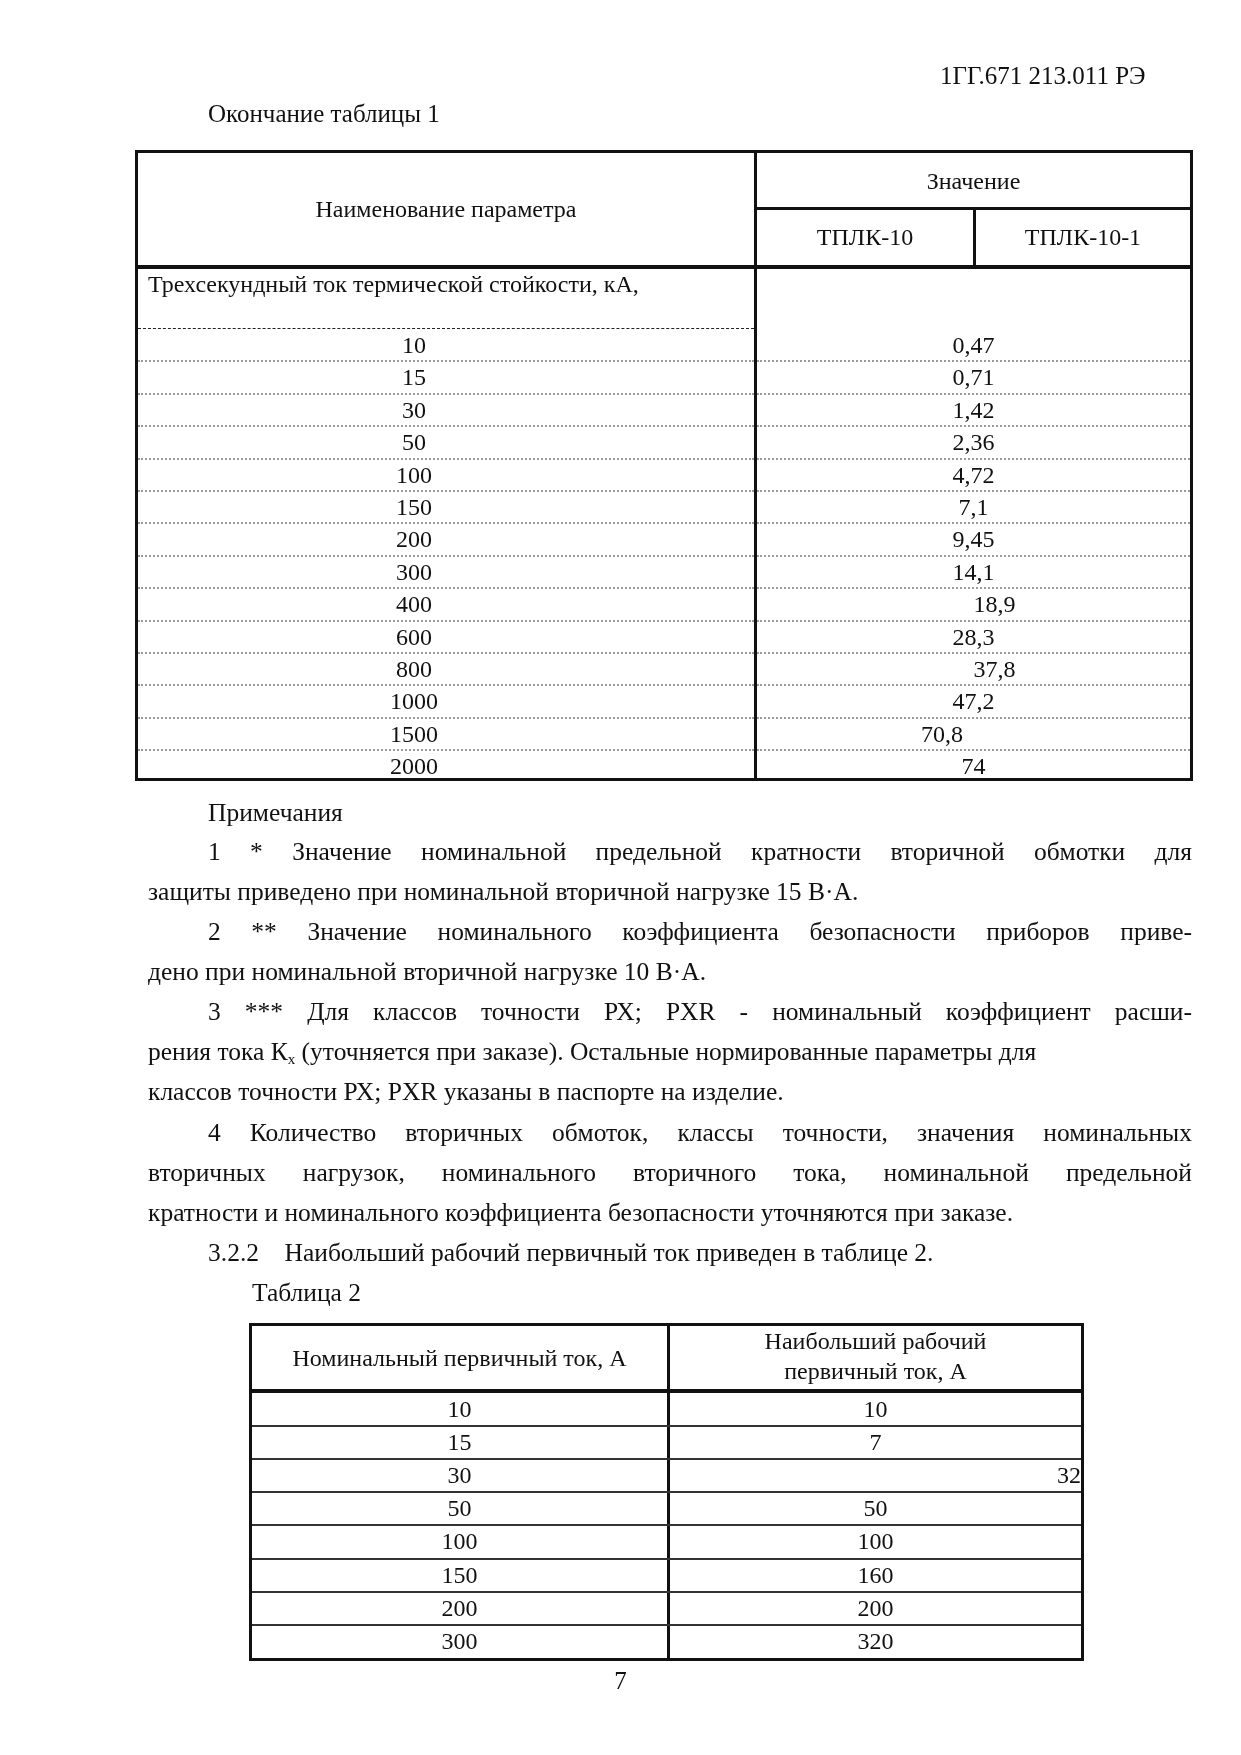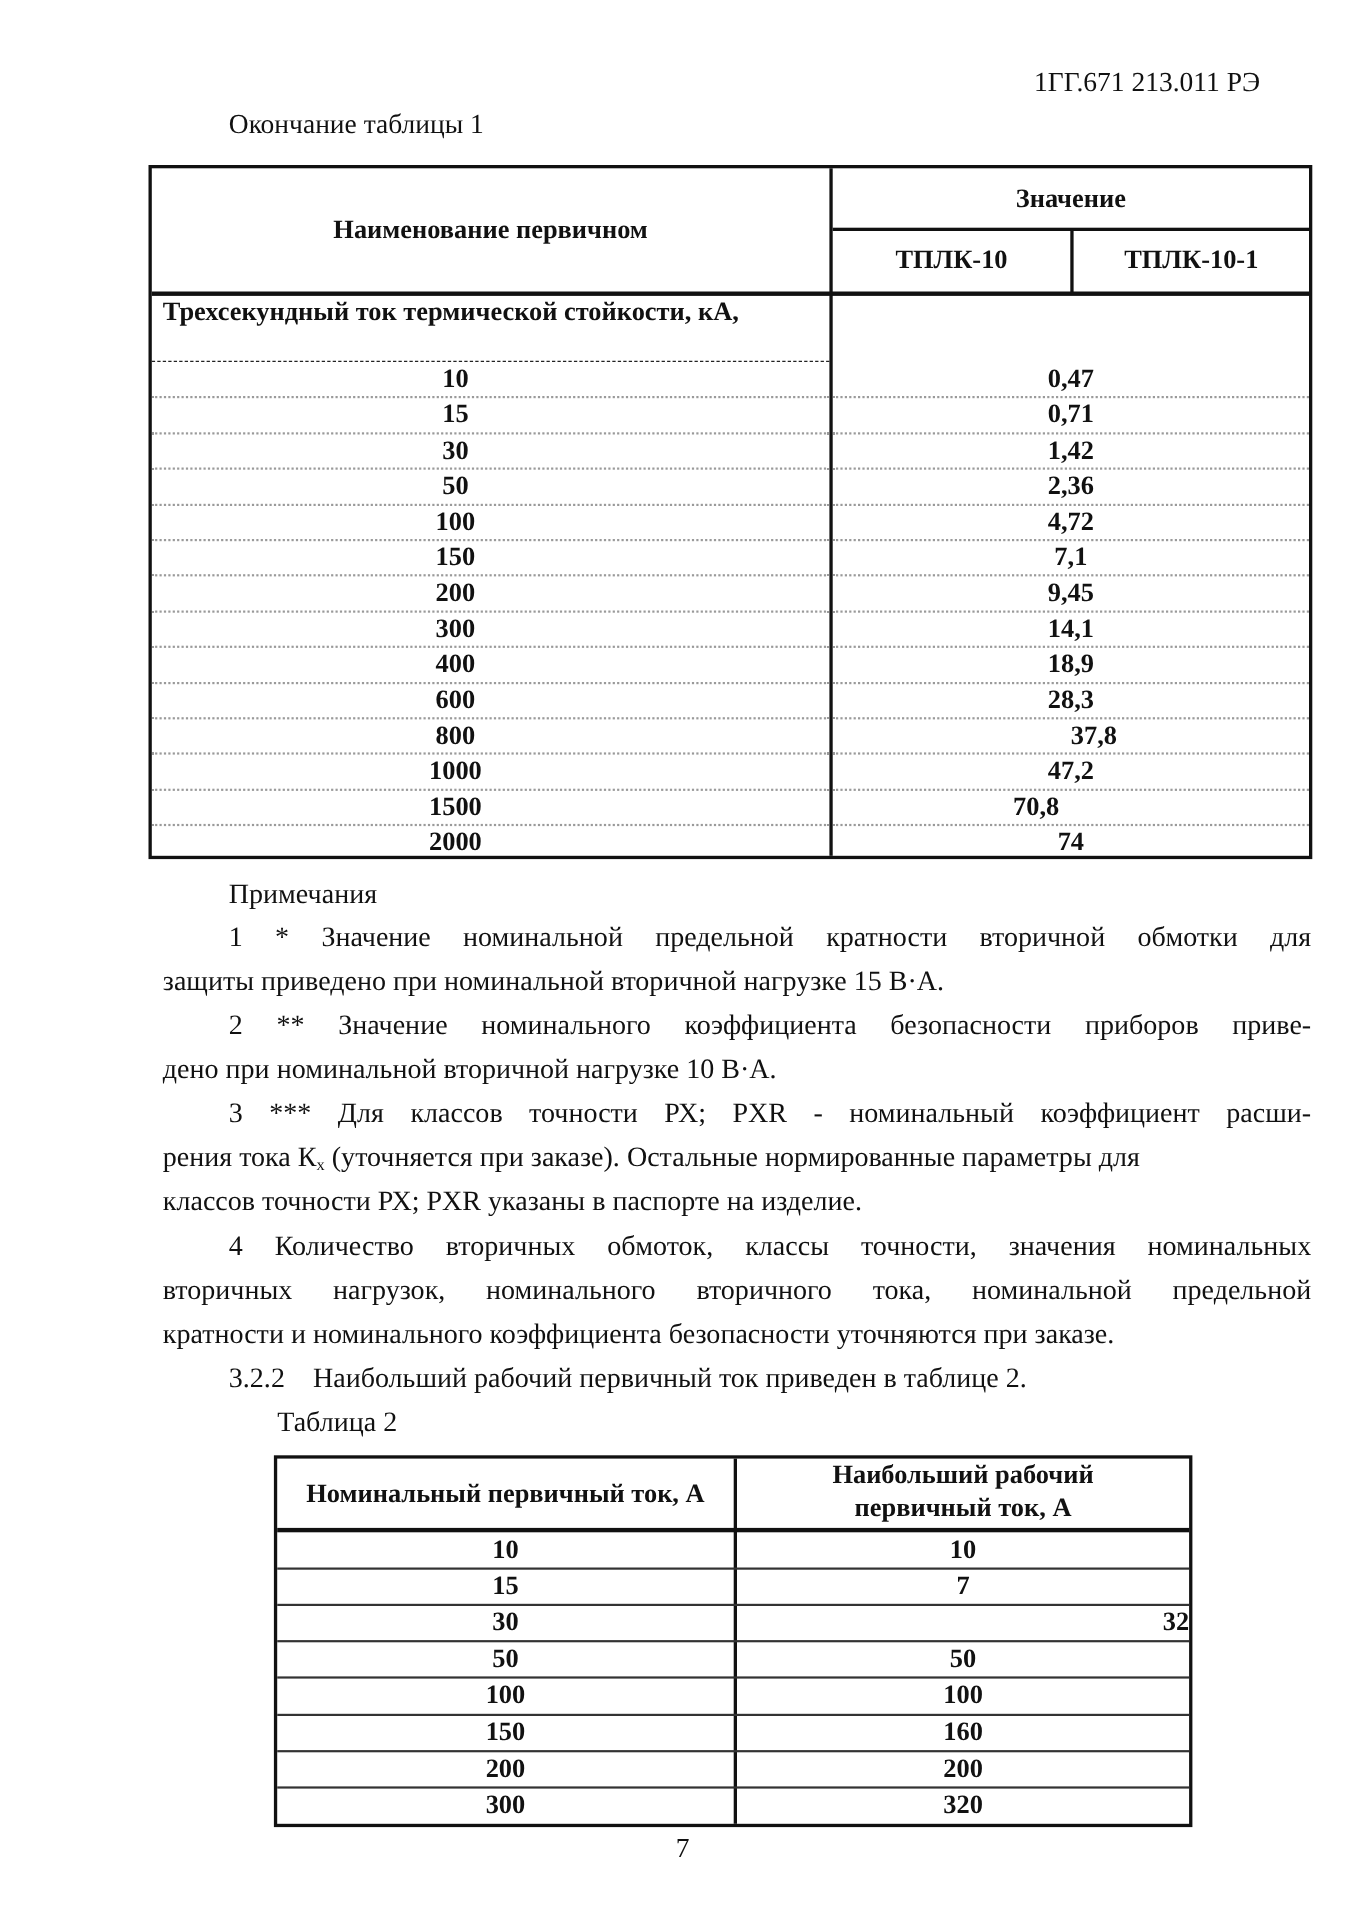--- a/index.html
+++ b/index.html
@@ -11,21 +11,21 @@
   .line { position: absolute; left: 148px; width: 1044px; font-size: 25.5px; line-height: 40px; white-space: nowrap; }
   .jl { text-align: justify; text-align-last: justify; white-space: normal; }
   .indent { padding-left: 60px; box-sizing: border-box; }
   
   .t1 { position: absolute; left: 135px; top: 150px; width: 1058px; height: 631px;
         border: 3px solid #111; box-sizing: border-box; }
   .vline { position: absolute; background: #111; }
   .hline { position: absolute; background: #111; }
   .dotline { position: absolute; height: 0; border-top: 2px dotted #9a9a9a; }
   .dashline { position: absolute; height: 0; border-top: 1px dashed #222; }
-  .cell-text { position: absolute; font-size: 24px; text-align: center; white-space: nowrap; line-height: 32px; font-weight: bold; }
+  .cell-text { position: absolute; font-size: 24px; text-align: center; white-space: nowrap; line-height: 32px; }
   .t2 { position: absolute; left: 249px; top: 1323px; width: 835px; height: 338px;
         border: 3px solid #111; box-sizing: border-box; }
   .page-num { left: 0; width: 1241px; top: 1667px; text-align: center; font-size: 25px; }
   sub { font-size: 15px; vertical-align: -4px; }
 </style>
 </head>
 <body>
 
 <div class="abs doc-code">1ГГ.671 213.011 РЭ</div>
 
@@ -34,21 +34,21 @@
 <div class="t1">
 
   <div class="vline" style="left:616px; top:0; width:3px; height:625px;"></div>
 
   <div class="hline" style="left:619px; top:54px; width:433px; height:3px;"></div>
 
   <div class="vline" style="left:835px; top:56px; width:3px; height:57px;"></div>
 
   <div class="hline" style="left:0; top:112px; width:1052px; height:4px;"></div>
 
-  <div class="cell-text" style="left:0; width:616px; top:19px; line-height:36px; font-size:24px; top:38px;">Наименование первичном</div>
+  <div class="cell-text" style="left:0; width:616px; top:19px; line-height:36px; font-size:24px; top:38px;">Наименование параметра</div>
   <div class="cell-text" style="left:619px; width:433px; top:12px; line-height:32px;">Значение</div>
   <div class="cell-text" style="left:619px; width:216px; top:68px; line-height:32px;">ТПЛК-10</div>
   <div class="cell-text" style="left:838px; width:214px; top:68px; line-height:32px;">ТПЛК-10-1</div>
 
   <div class="cell-text" style="left:10px; top:117px; text-align:left; line-height:29px;">Трехсекундный ток термической стойкости, кА,</div>
   <div class="dashline" style="left:0; top:175px; width:616px;"></div>
 
   <div id="t1rows">
       <div class="cell-text" style="left: 0px; width: 552px; top: 176px;">10</div>
       <div class="cell-text" style="left: 619px; width: 433px; top: 176px;">0,47</div>
@@ -76,21 +76,21 @@
       <div class="dotline" style="left: 619px; width: 433px; top: 369.4px;"></div>
       <div class="cell-text" style="left: 0px; width: 552px; top: 370.4px;">200</div>
       <div class="cell-text" style="left: 619px; width: 433px; top: 370.4px;">9,45</div>
       <div class="dotline" style="left: 0px; width: 616px; top: 401.8px;"></div>
       <div class="dotline" style="left: 619px; width: 433px; top: 401.8px;"></div>
       <div class="cell-text" style="left: 0px; width: 552px; top: 402.8px;">300</div>
       <div class="cell-text" style="left: 619px; width: 433px; top: 402.8px;">14,1</div>
       <div class="dotline" style="left: 0px; width: 616px; top: 434.2px;"></div>
       <div class="dotline" style="left: 619px; width: 433px; top: 434.2px;"></div>
       <div class="cell-text" style="left: 0px; width: 552px; top: 435.2px;">400</div>
-      <div class="cell-text" style="left: 619px; width: 433px; top: 435.2px;">18,9</div>
+      <div class="cell-text" style="left: 619px; width: 433px; top: 435.2px; padding-left: 21px;">18,9</div>
       <div class="dotline" style="left: 0px; width: 616px; top: 466.6px;"></div>
       <div class="dotline" style="left: 619px; width: 433px; top: 466.6px;"></div>
       <div class="cell-text" style="left: 0px; width: 552px; top: 467.6px;">600</div>
       <div class="cell-text" style="left: 619px; width: 433px; top: 467.6px;">28,3</div>
       <div class="dotline" style="left: 0px; width: 616px; top: 499px;"></div>
       <div class="dotline" style="left: 619px; width: 433px; top: 499px;"></div>
       <div class="cell-text" style="left: 0px; width: 552px; top: 500px;">800</div>
       <div class="cell-text" style="left: 619px; width: 433px; top: 500px; padding-left: 21px;">37,8</div>
       <div class="dotline" style="left: 0px; width: 616px; top: 531.4px;"></div>
       <div class="dotline" style="left: 619px; width: 433px; top: 531.4px;"></div>

